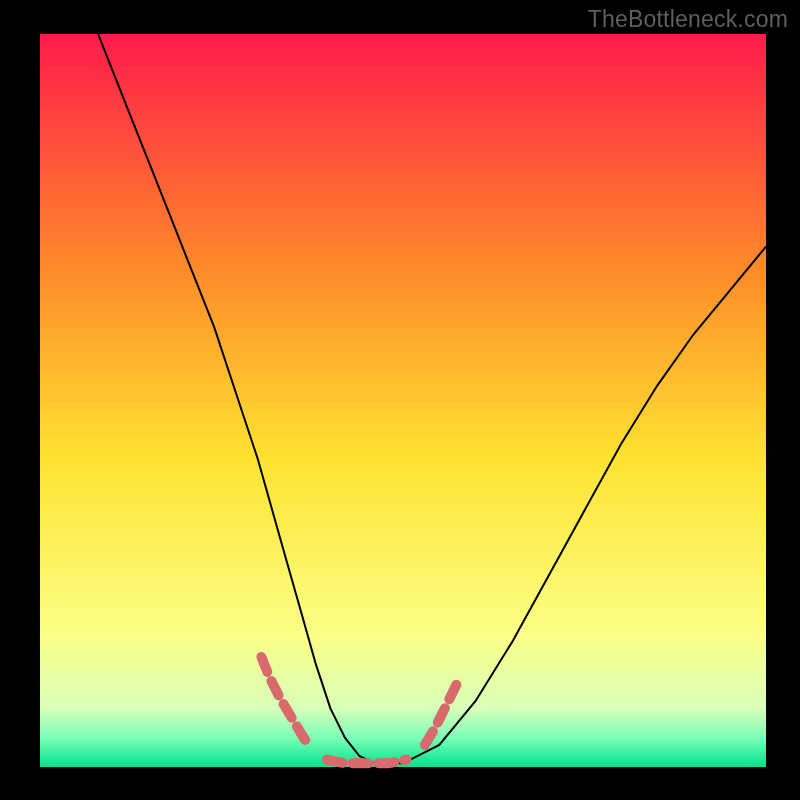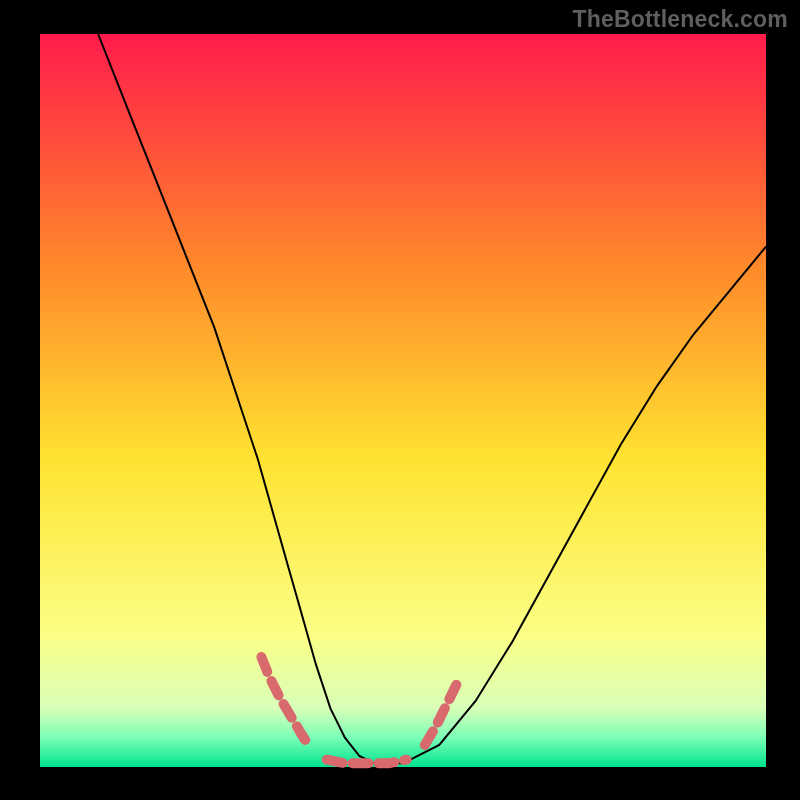--- a/index.html
+++ b/index.html
@@ -16,21 +16,21 @@
     width: 800px;
     height: 800px;
     background: #000;
   }
   .watermark {
     position: absolute;
     top: 6px;
     right: 12px;
     color: #5f5f5f;
     font-size: 23px;
-    font-weight: 700;
+    font-weight: 400;
     letter-spacing: 0.2px;
     z-index: 50;
   }
   svg.plot {
     position: absolute;
     left: 0;
     top: 0;
   }
 </style>
 </head>

